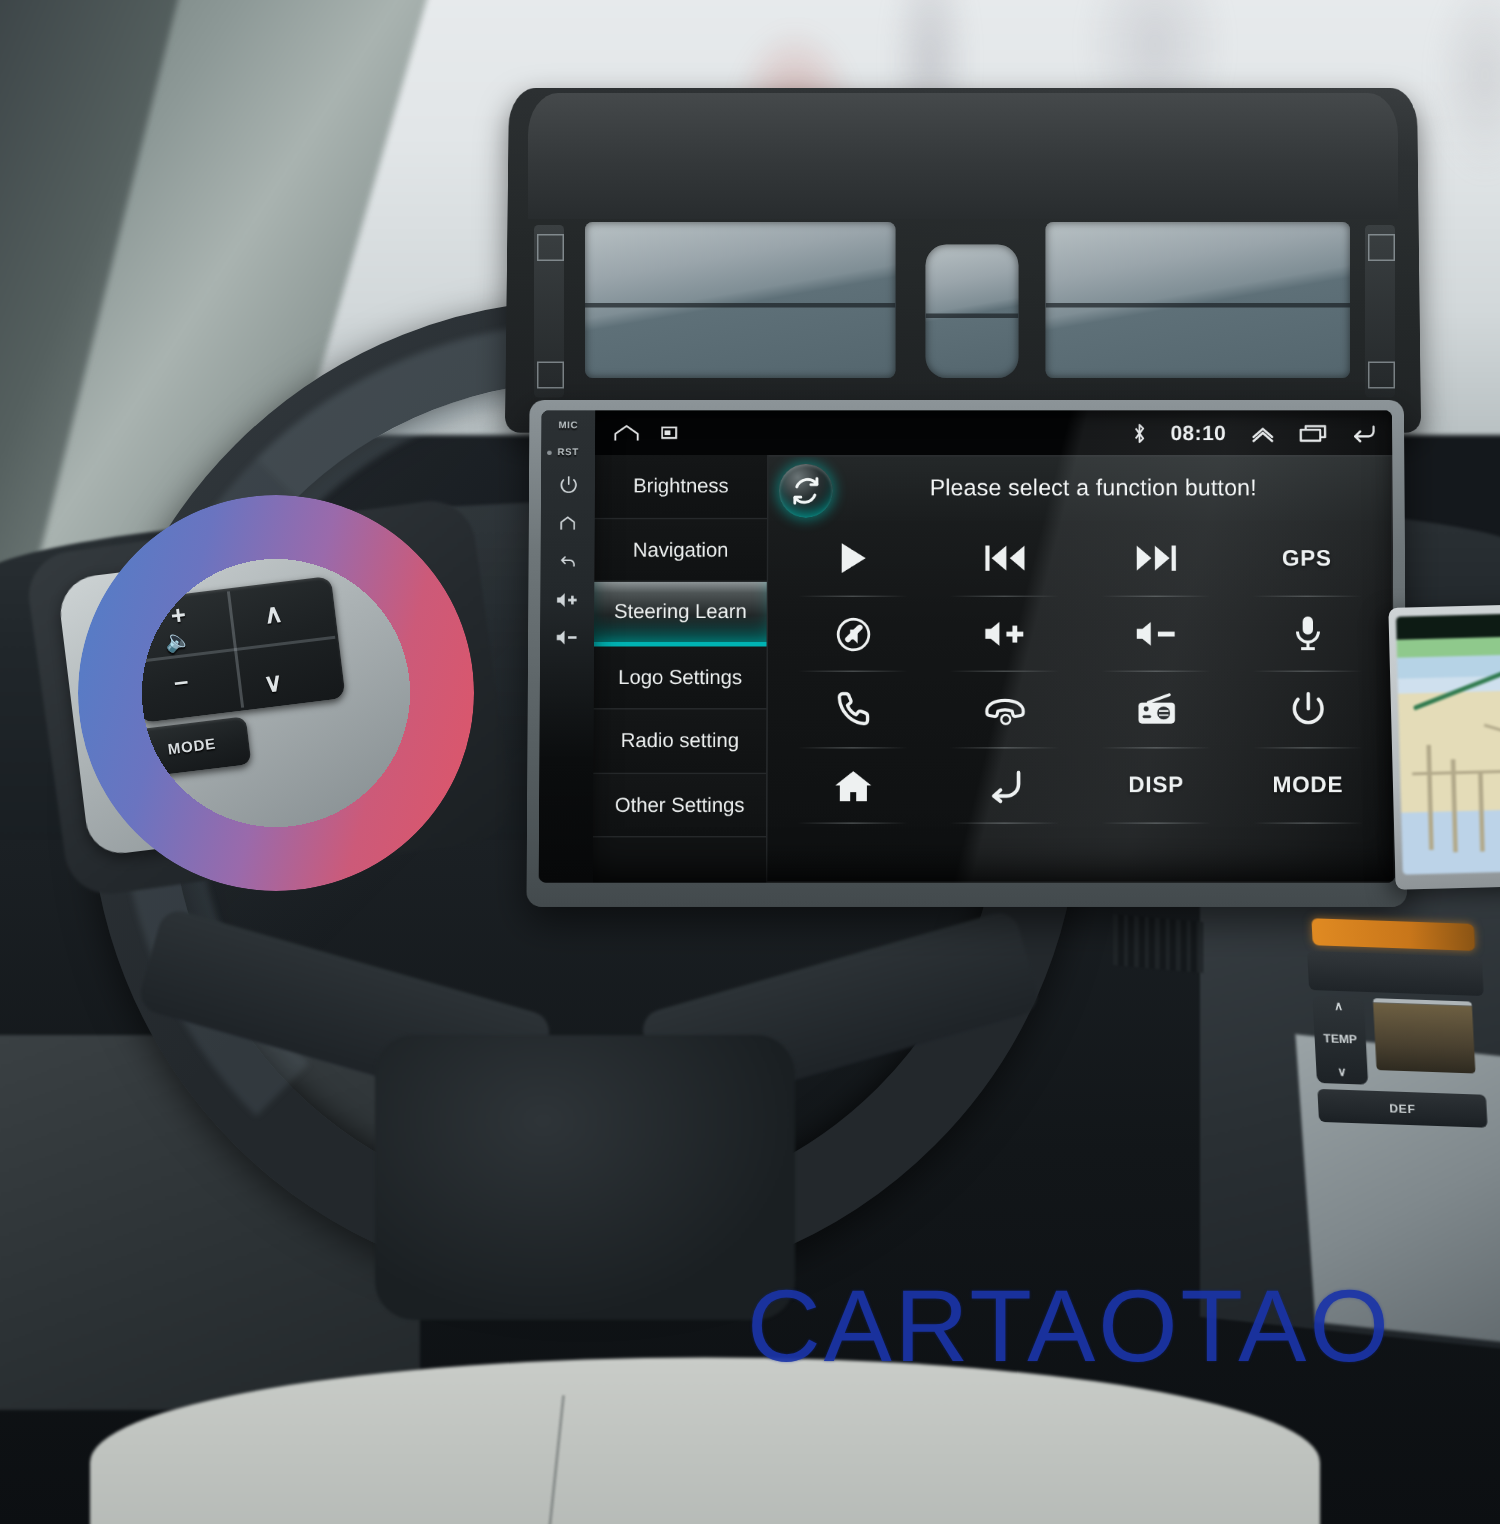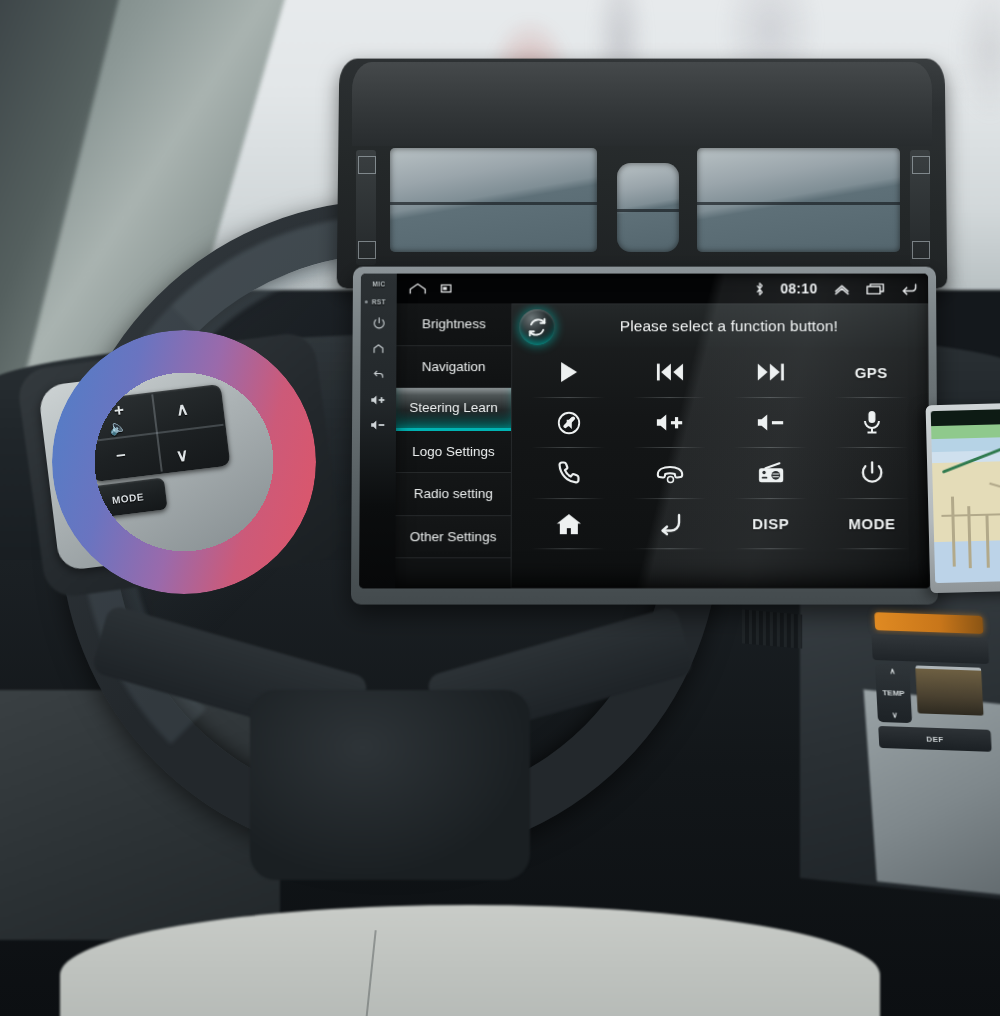--- a/index.html
+++ b/index.html
@@ -869,14 +869,15 @@
       <span>∧</span>
       <span>TEMP</span>
       <span>∨</span>
     </div>
     <div class="clim-display"></div>
     <div class="clim-bottom">
       <span>DEF</span>
     </div>
   </div>
 
+  <div class="watermark">CARTAOTAO</div>
 
 </div>
 
 </body></html>

